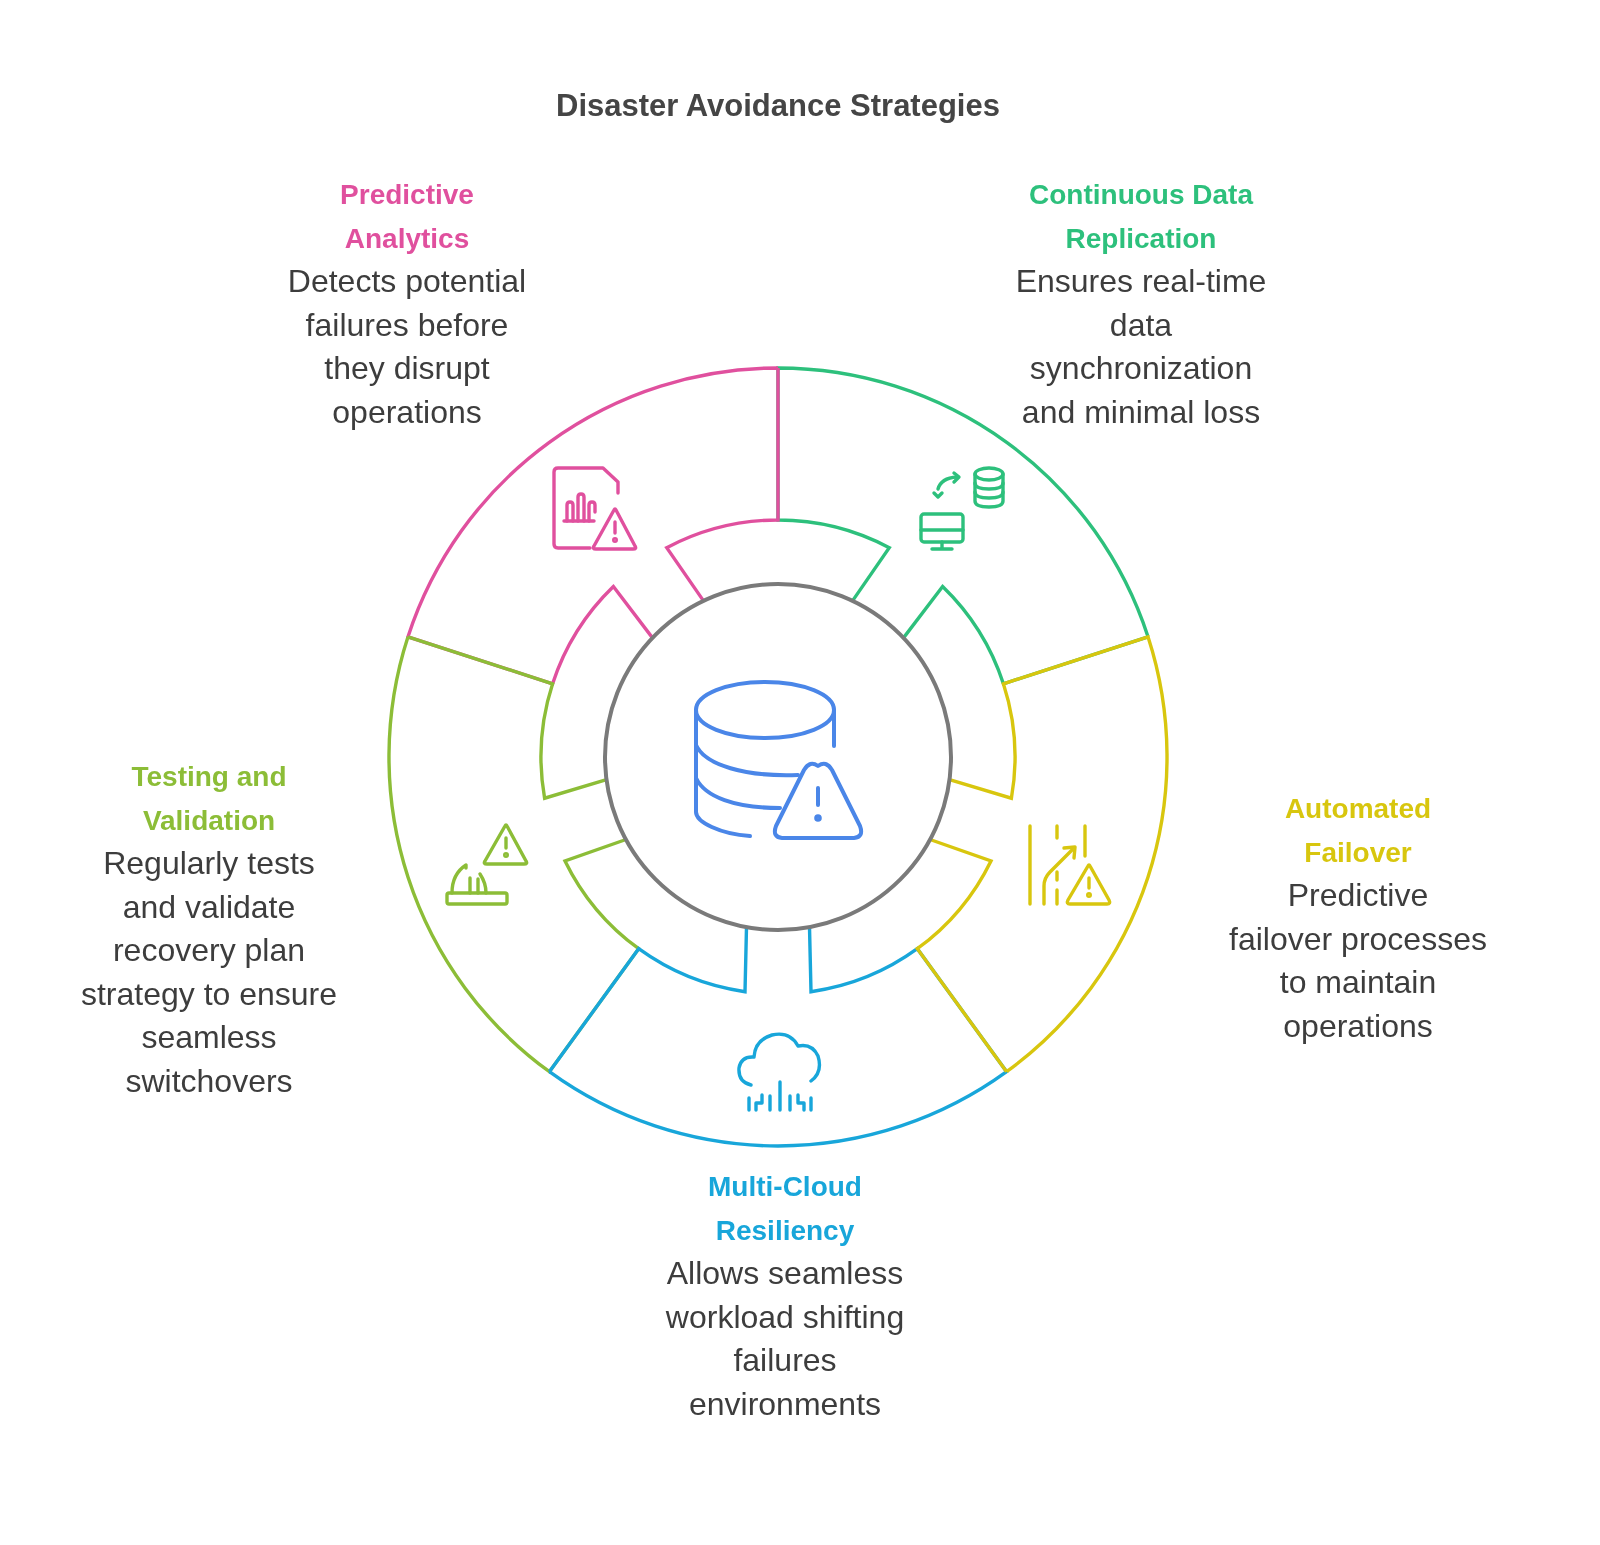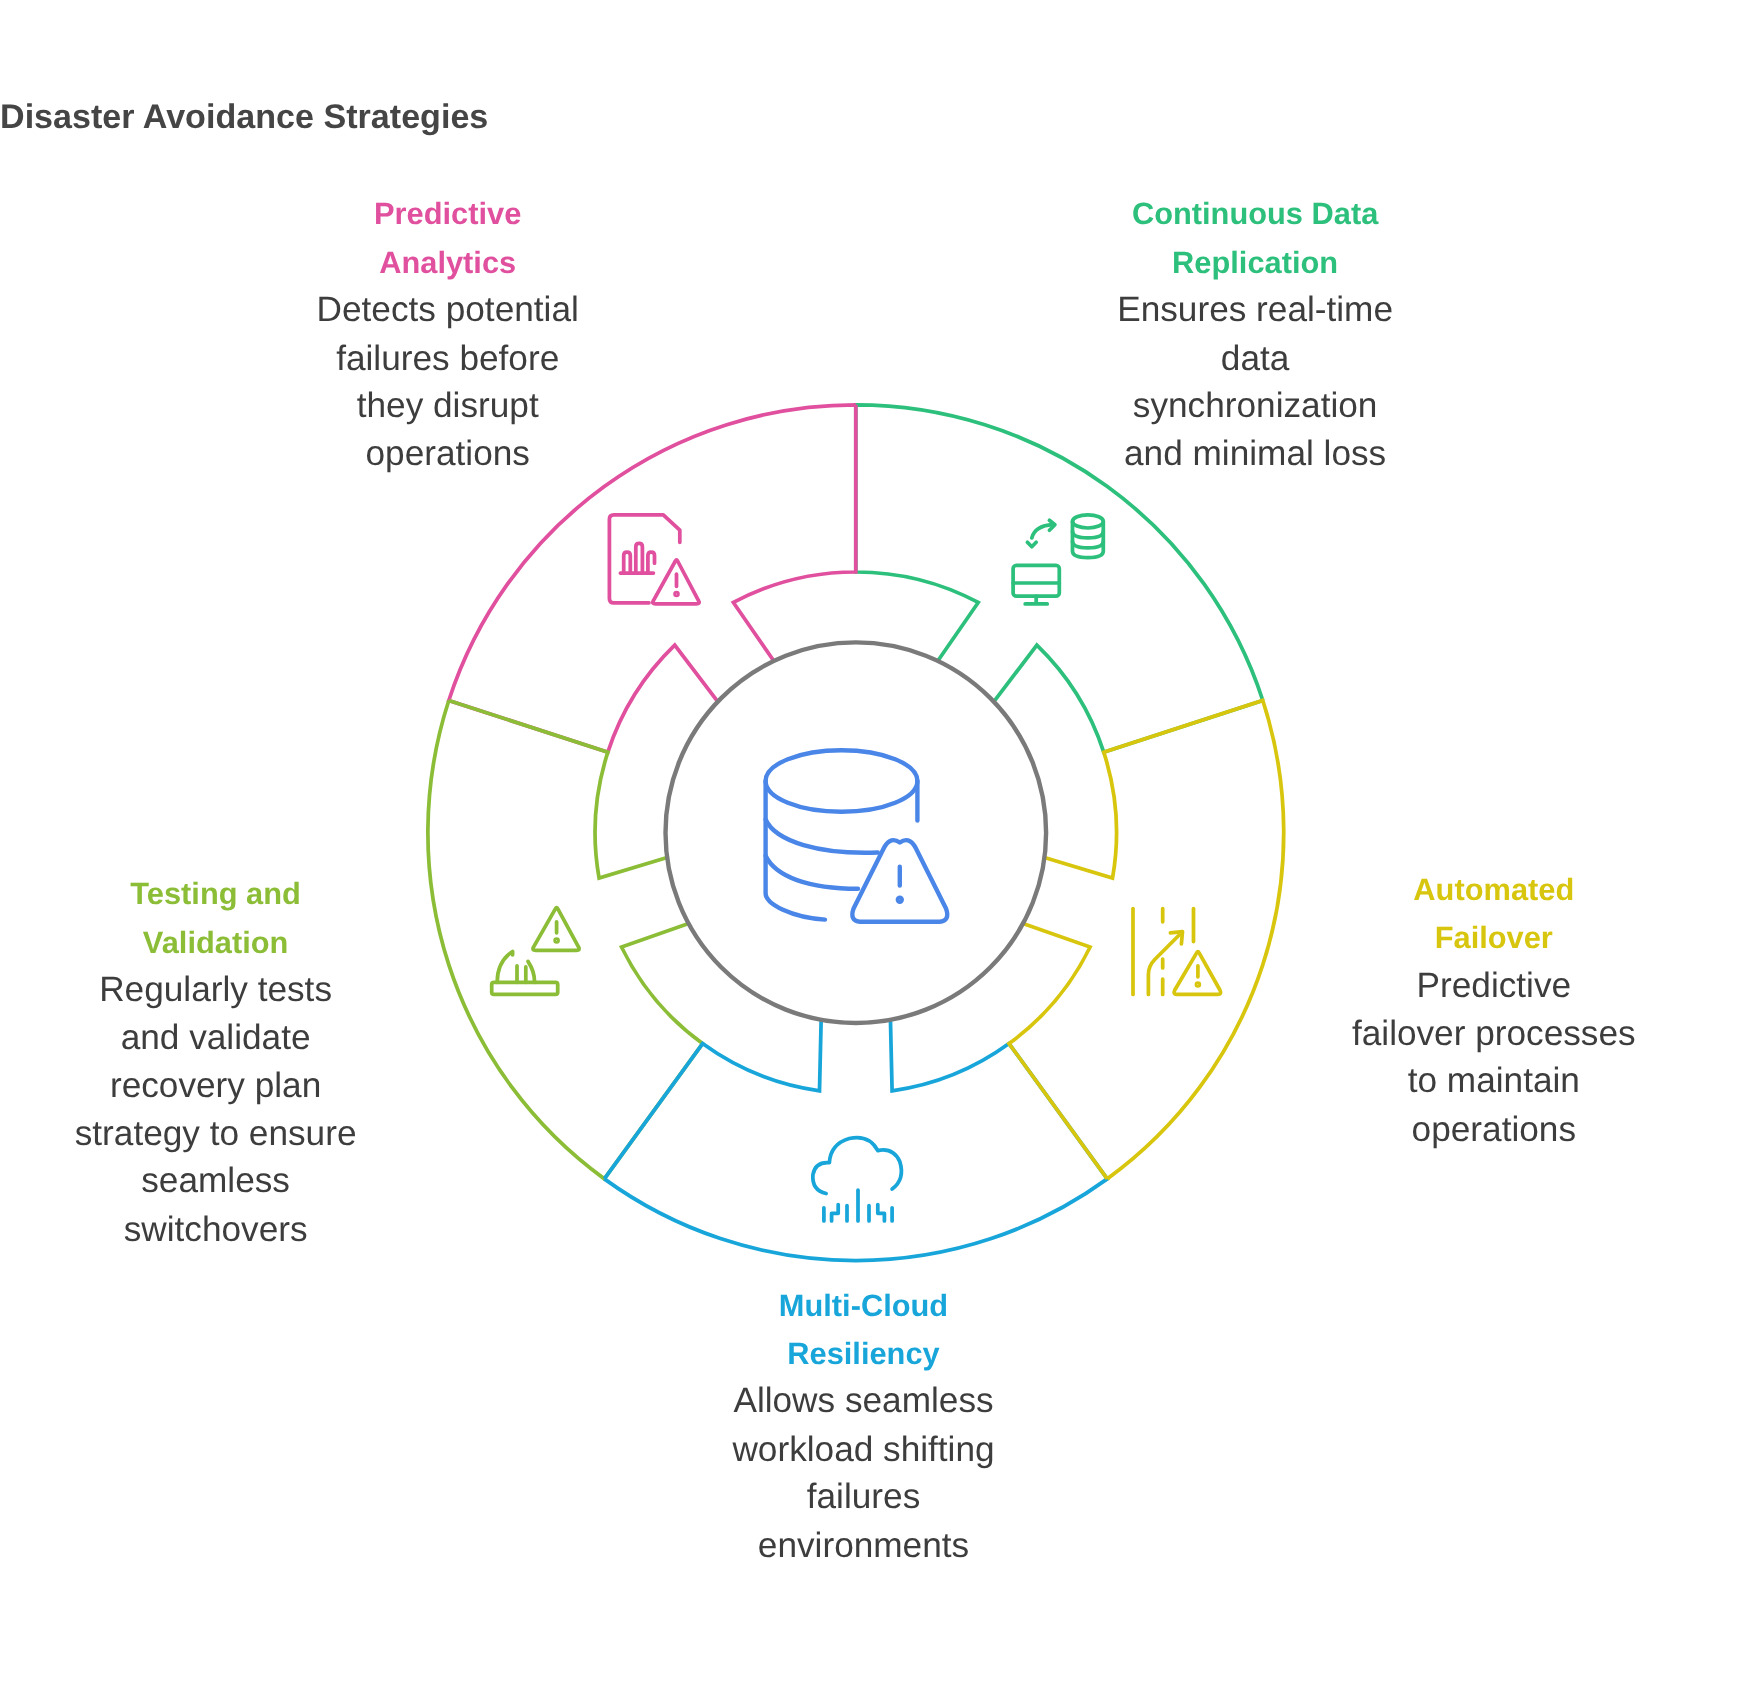--- a/index.html
+++ b/index.html
@@ -1,19 +1,19 @@
 <!DOCTYPE html>
 <html><head>
 <meta charset="utf-8">
 <style>
   html, body { margin: 0; padding: 0; background: #ffffff; }
   body { width: 1600px; height: 1545px; position: relative; overflow: hidden;
          font-family: "Liberation Sans", "DejaVu Sans", sans-serif; }
   #diagram { position: absolute; left: 0; top: 0; }
-  .title { position: absolute; left: 0; width: 1556px; top: 88px; text-align: left;
+  .title { position: absolute; left: 0; width: 1556px; top: 88px; text-align: center;
            font-size: 31px; font-weight: bold; color: #454545; }
   .block { position: absolute; width: 320px; text-align: center; }
   .block .heading { font-size: 28px; font-weight: bold; line-height: 43.5px; }
   .block .body { font-size: 32px; color: #3d3d3d; line-height: 43.5px; }
   .line { display: block; white-space: nowrap; }
 </style>
 </head>
 <body>
 
 <svg id="diagram" width="1600" height="1545" viewBox="0 0 1600 1545">
@@ -140,21 +140,21 @@
     <span class="line">Resiliency</span>
   </div>
   <div class="body">
     <span class="line">Allows seamless</span>
     <span class="line">workload shifting</span>
     <span class="line">failures</span>
     <span class="line">environments</span>
   </div>
 </div>
 
-<div class="block" id="block-4" style="left:36px; top:755px;margin-top:36px;">
+<div class="block" id="block-4" style="left:49px; top:755px;">
   <div class="heading" style="color: rgb(140, 189, 55);">
     <span class="line">Testing and</span>
     <span class="line">Validation</span>
   </div>
   <div class="body">
     <span class="line">Regularly tests</span>
     <span class="line">and validate</span>
     <span class="line">recovery plan</span>
     <span class="line">strategy to ensure</span>
     <span class="line">seamless</span>

